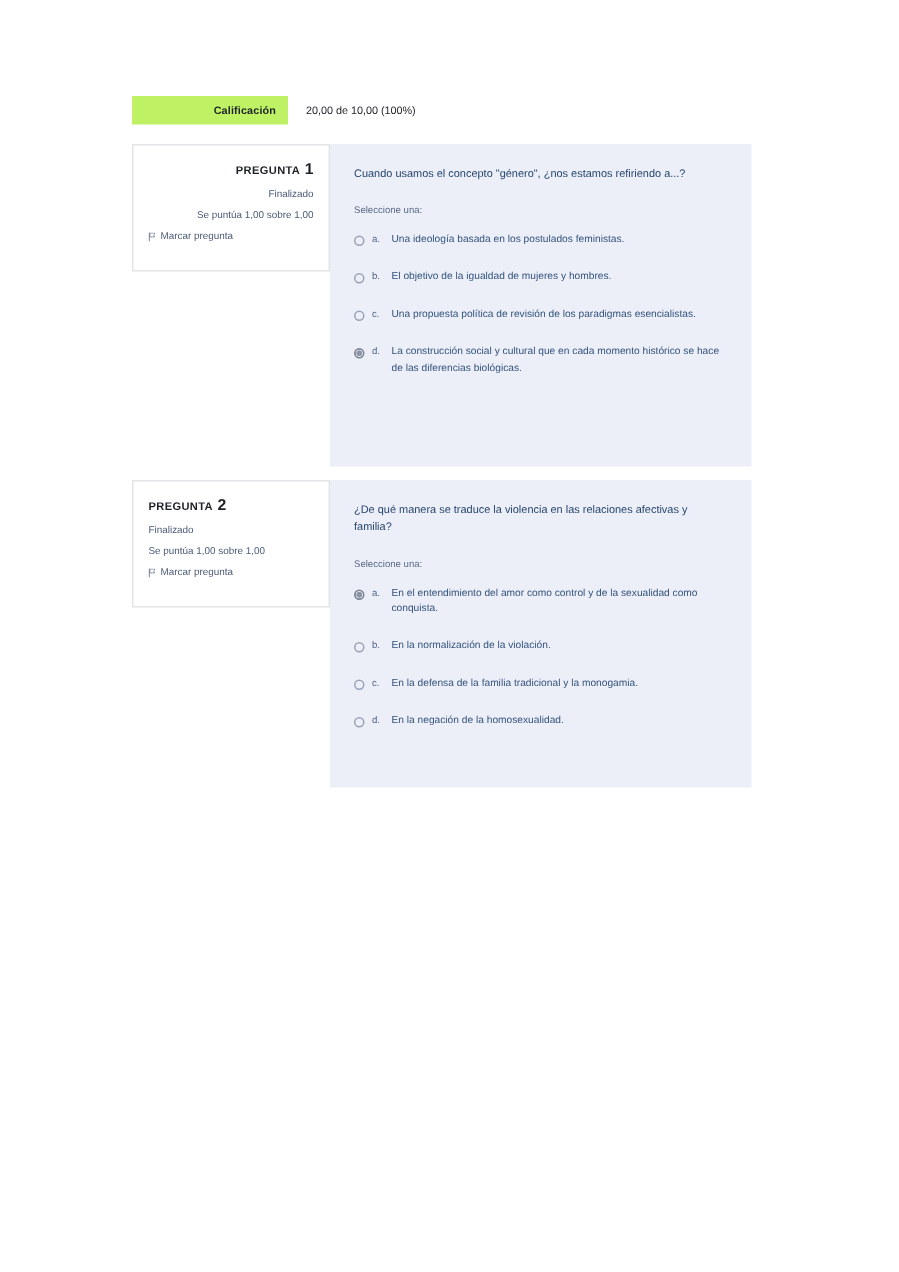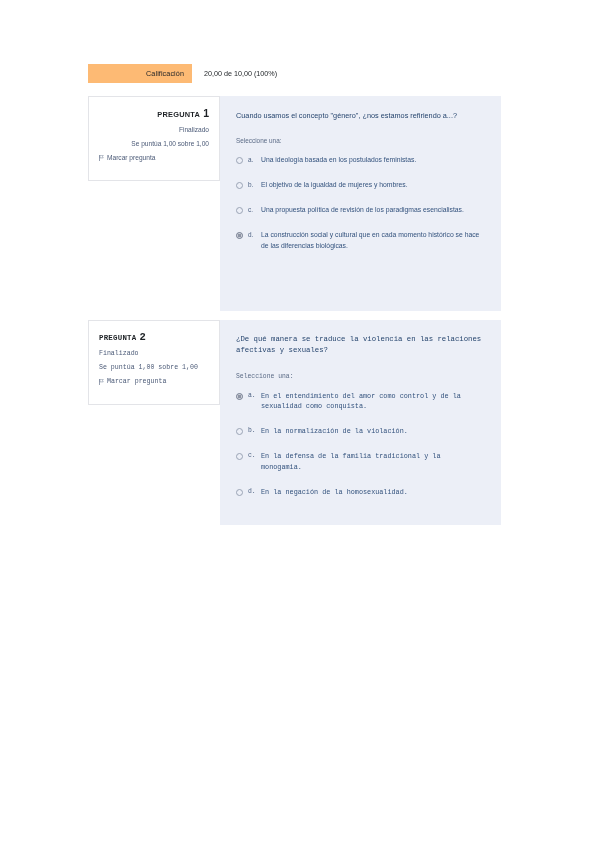--- a/index.html
+++ b/index.html
@@ -11,26 +11,26 @@
     overflow:hidden;
   }
   .page{position:relative;width:599px;height:848px;}
 
   
   .grade-row{
     position:absolute;left:88px;top:64px;
     display:flex;align-items:stretch;
   }
   .grade-label{
-    background:#fdba74;
+    background:#bef264;
     width:96px;
     padding:5px 8px 5px 0;
     text-align:left;
     font-size:7.2px;
-    font-weight:normal;
+    font-weight:bold;
     color:#1d2125;
     letter-spacing:.1px;
     display:flex;align-items:center;justify-content:flex-end;
   }
   .grade-value{
     padding:5px 10px 5px 12px;
     font-size:7.2px;
     color:#1d2125;
     display:flex;align-items:center;
     white-space:nowrap;
@@ -123,21 +123,21 @@
   .atext{
     font-size:6.8px;
     color:#33527d;
     line-height:1.6;
   }
 
   
   #q1{left:88px;top:96px;}
   #q1 .qinfo{height:85px;text-align:right;}
   #q1 .qbody{height:215px;}
-  #q2{left:88px;top:320px;font-family:Liberation Mono, monospace;}
+  #q2{left:88px;top:320px;}
   #q2 .qinfo{height:85px;}
   #q2 .qbody{height:205px;}
 </style>
 </head>
 <body>
 
 <div class="page">
 
   <div class="grade-row">
     <div class="grade-label">Calificación</div>
@@ -202,21 +202,21 @@
           <svg viewBox="0 0 10 12" width="5" height="6" aria-hidden="true">
             <path d="M1 0 L1 12" stroke="#6b7891" stroke-width="1.4" fill="none"></path>
             <path d="M1.8 0.6 L8.5 0.6 L7 3.2 L8.5 5.8 L1.8 5.8 Z" fill="none" stroke="#6b7891" stroke-width="1"></path>
           </svg>
         </span>
         <span>Marcar pregunta</span>
       </div>
     </div>
 
     <div class="qbody">
-      <p class="qtext">¿De qué manera se traduce la violencia en las relaciones afectivas y sexuales?</p>
+      <p class="qtext">¿De qué manera se traduce la violencia en las relaciones afectivas y familia?</p>
       <p class="qprompt">Seleccione una:</p>
       <ul class="answers">
         <li class="answer">
           <span class="radio checked"></span>
           <span class="ltr">a.</span>
           <span class="atext">En el entendimiento del amor como control y de la sexualidad como conquista.</span>
         </li>
         <li class="answer">
           <span class="radio"></span>
           <span class="ltr">b.</span>

